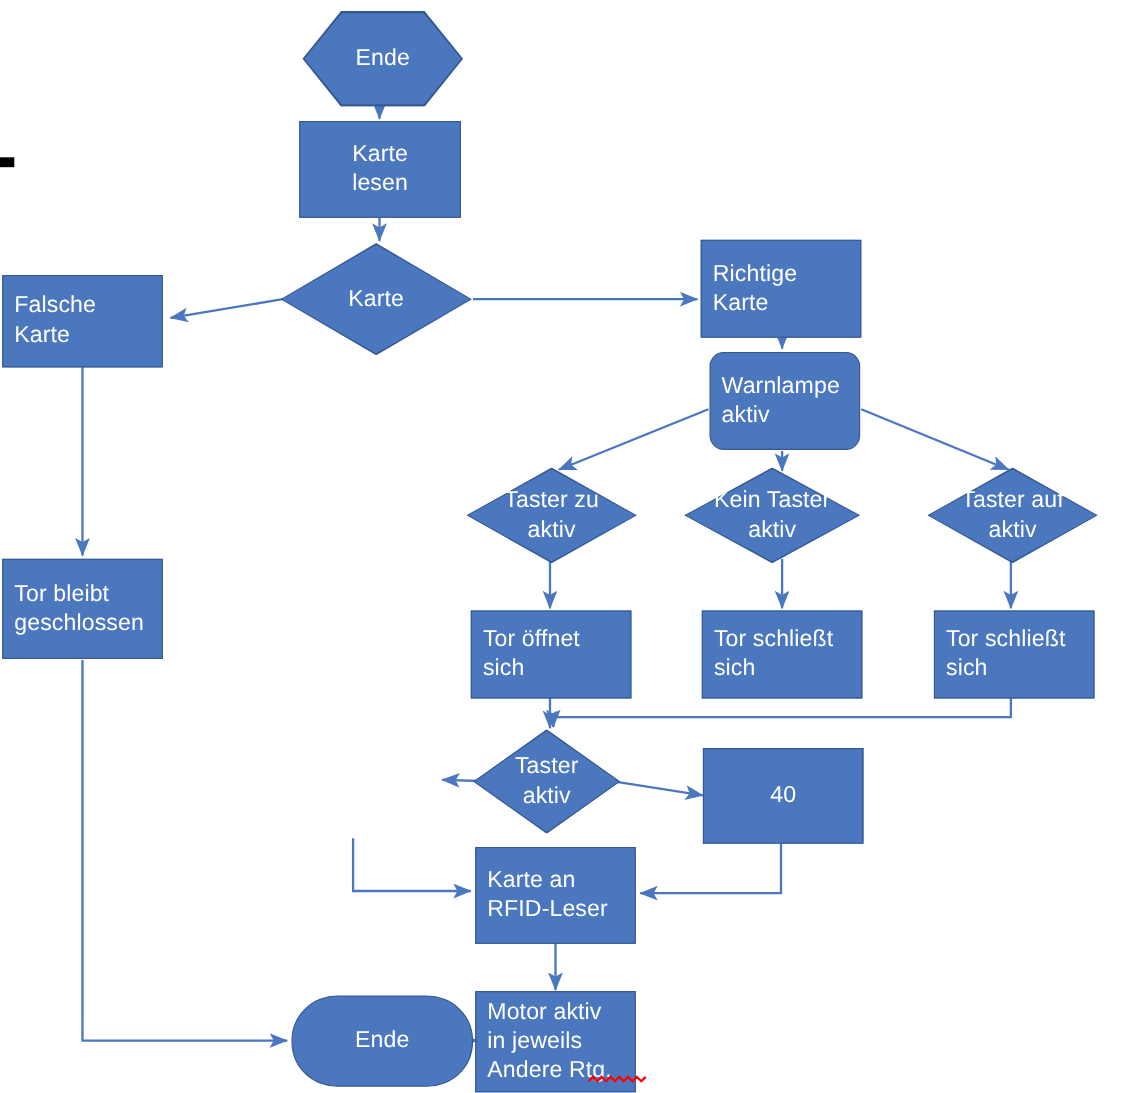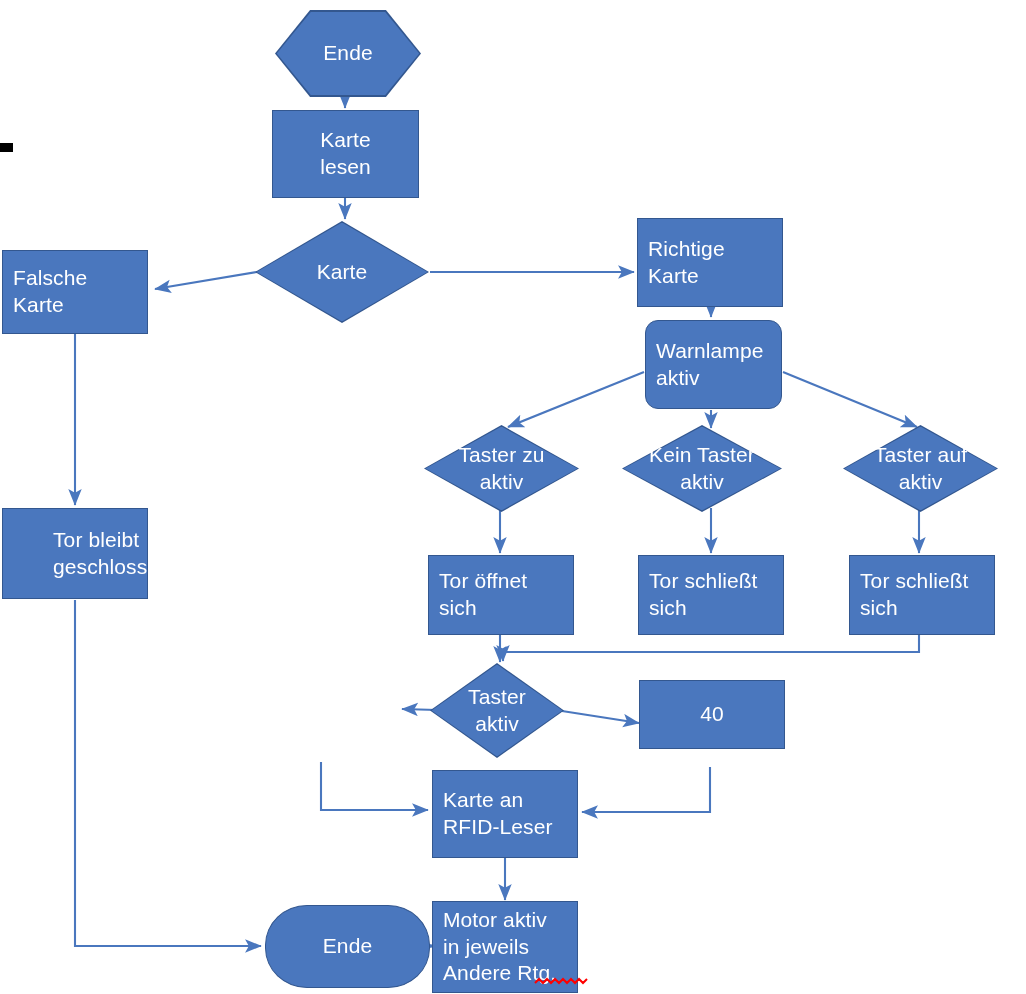--- a/index.html
+++ b/index.html
@@ -211,21 +211,21 @@
   <div class="node rect align-left" style="left:637px; top:218px; width:146px; height:89px;">
     <span class="lbl">Richtige
 Karte</span>
   </div>
 
   <div class="node round align-left" style="left:645px; top:320px; width:137px; height:89px;">
     <span class="lbl">Warnlampe
 aktiv</span>
   </div>
 
-  <div class="node rect align-left" style="left:2px; top:508px; width:146px; height:91px;padding-left:40px;">
+  <div class="node rect align-left" style="left:2px; top:508px; width:146px; height:91px;">
     <span class="lbl">Tor bleibt
 geschlossen</span>
   </div>
 
   <div class="node diamond" style="left:424px; top:425px; width:155px; height:87px;">
     <span class="shape"></span>
     <span class="lbl">Taster zu
 aktiv</span>
   </div>
 
@@ -256,21 +256,21 @@
 sich</span>
   </div>
 
   <div class="node diamond" style="left:430px; top:663px; width:134px; height:95px;">
     <span class="shape"></span>
     <span class="lbl">Taster
 aktiv</span>
   </div>
 
 
-  <div class="node rect align-center" style="left:639px; top:680px; width:146px; height:69px;">
+  <div class="node rect align-center" style="left:639px; top:680px; width:146px; height:87px;">
     <span class="lbl">40</span>
   </div>
 
   <div class="node rect align-left" style="left:432px; top:770px; width:146px; height:88px;">
     <span class="lbl">Karte an
 RFID-Leser</span>
   </div>
 
   <div class="node rect align-left" style="left:432px; top:901px; width:146px; height:92px;">
     <span class="lbl">Motor aktiv

